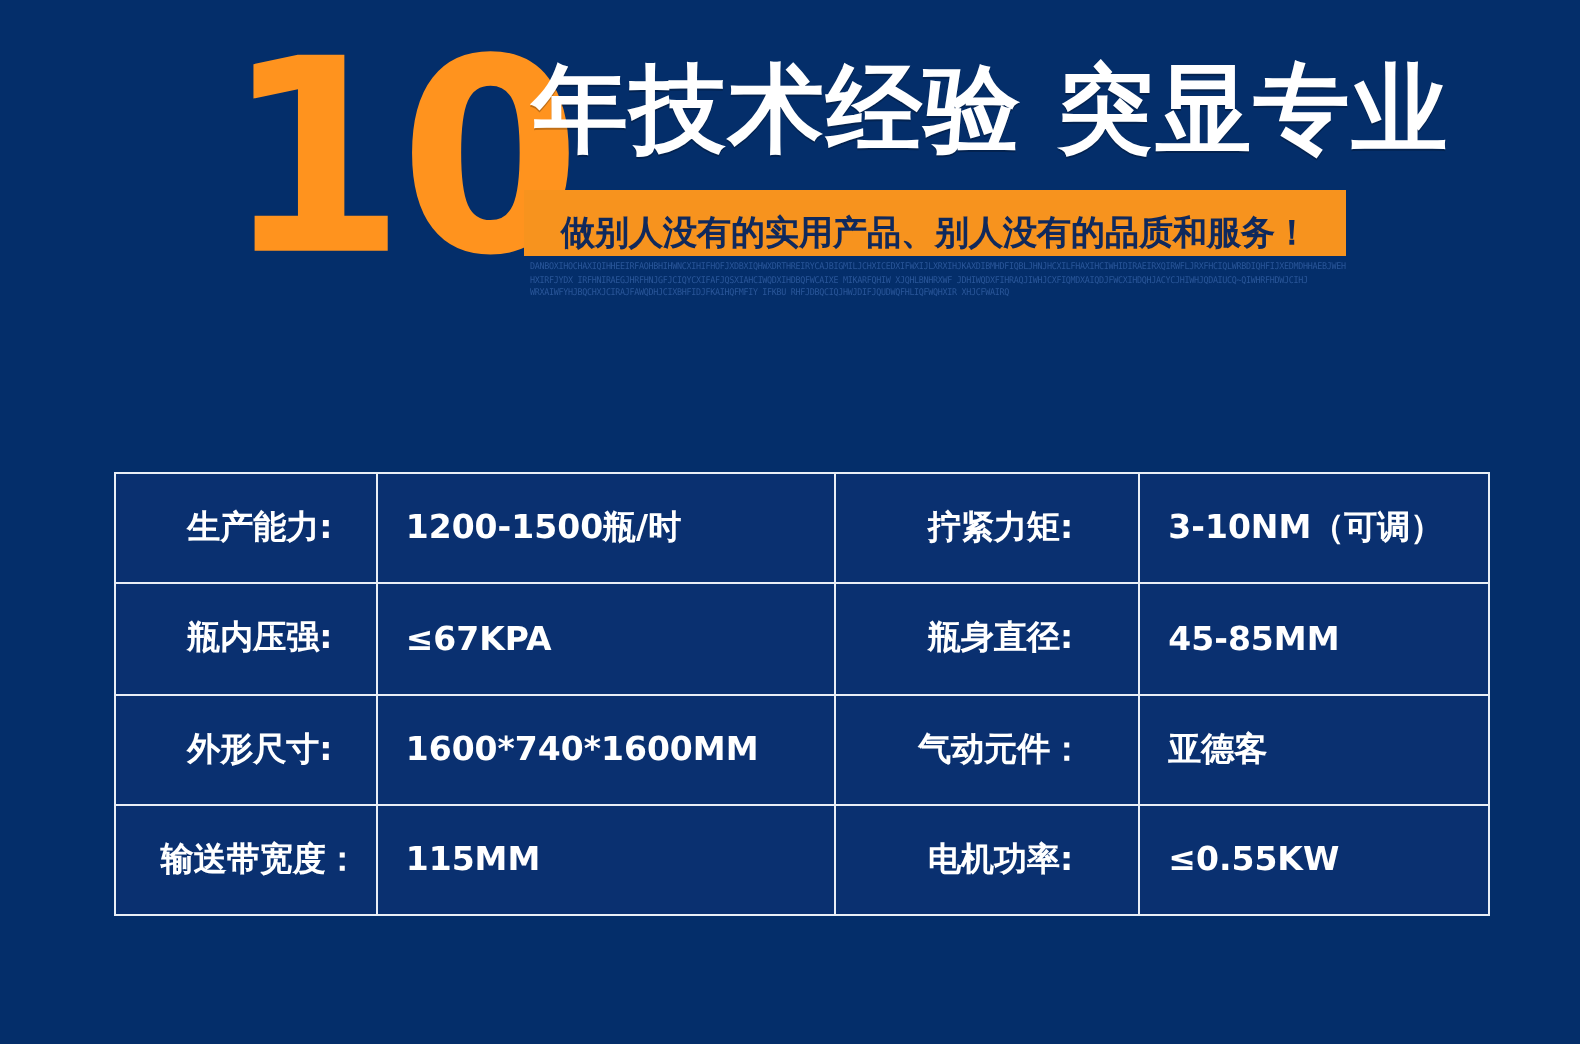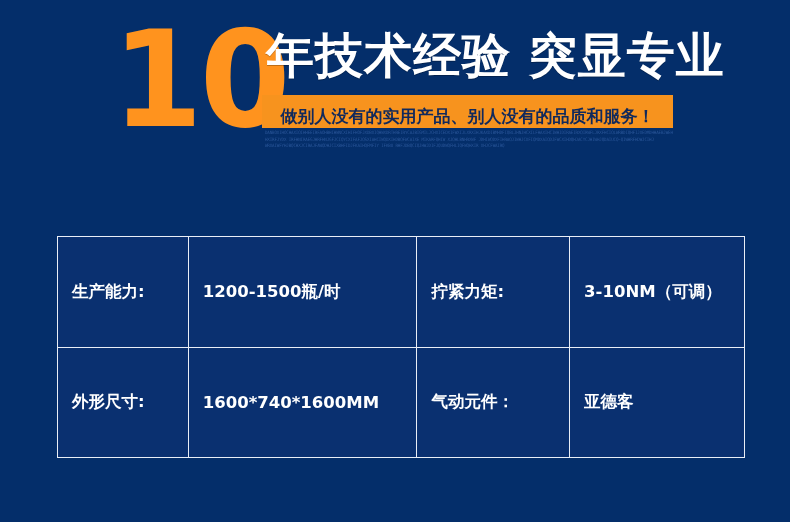--- a/index.html
+++ b/index.html
@@ -103,21 +103,21 @@
     vertical-align:middle;
     white-space:nowrap;
     background:#0a3070;
     font-family:"DejaVu Sans","Liberation Sans",sans-serif;
     letter-spacing:0px;
   }
   td.k1 { width:131px; }
   td.v1 { width:229px; }
   td.k2 { width:153px; }
   td.v2 { width:175px; }
-  td.k1, td.k2 { text-align:left; }
+  td.k1, td.k2 { text-align:center; }
   td.v1, td.v2 { text-align:left;margin-left:40px; }
 </style>
 </head>
 <body>
 
 <div id="page">
 
   <div id="header">
 
     <div id="big-number">10</div>
@@ -138,21 +138,33 @@
 
   <table id="spec-table">
     <tbody>
       <tr>
         <td class="k1">生产能力:</td>
         <td class="v1">1200-1500瓶/时</td>
         <td class="k2">拧紧力矩:</td>
         <td class="v2">3-10NM（可调）</td>
       </tr>
       <tr>
+        <td class="k1">瓶内压强:</td>
+        <td class="v1">≤67KPA</td>
+        <td class="k2">瓶身直径:</td>
+        <td class="v2">45-85MM</td>
+      </tr>
+      <tr>
         <td class="k1">外形尺寸:</td>
         <td class="v1">1600*740*1600MM</td>
         <td class="k2">气动元件：</td>
         <td class="v2">亚德客</td>
+      </tr>
+      <tr>
+        <td class="k1">输送带宽度：</td>
+        <td class="v1">115MM</td>
+        <td class="k2">电机功率:</td>
+        <td class="v2">≤0.55KW</td>
       </tr>
     </tbody>
   </table>
 
 </div>
 
 </body></html>

